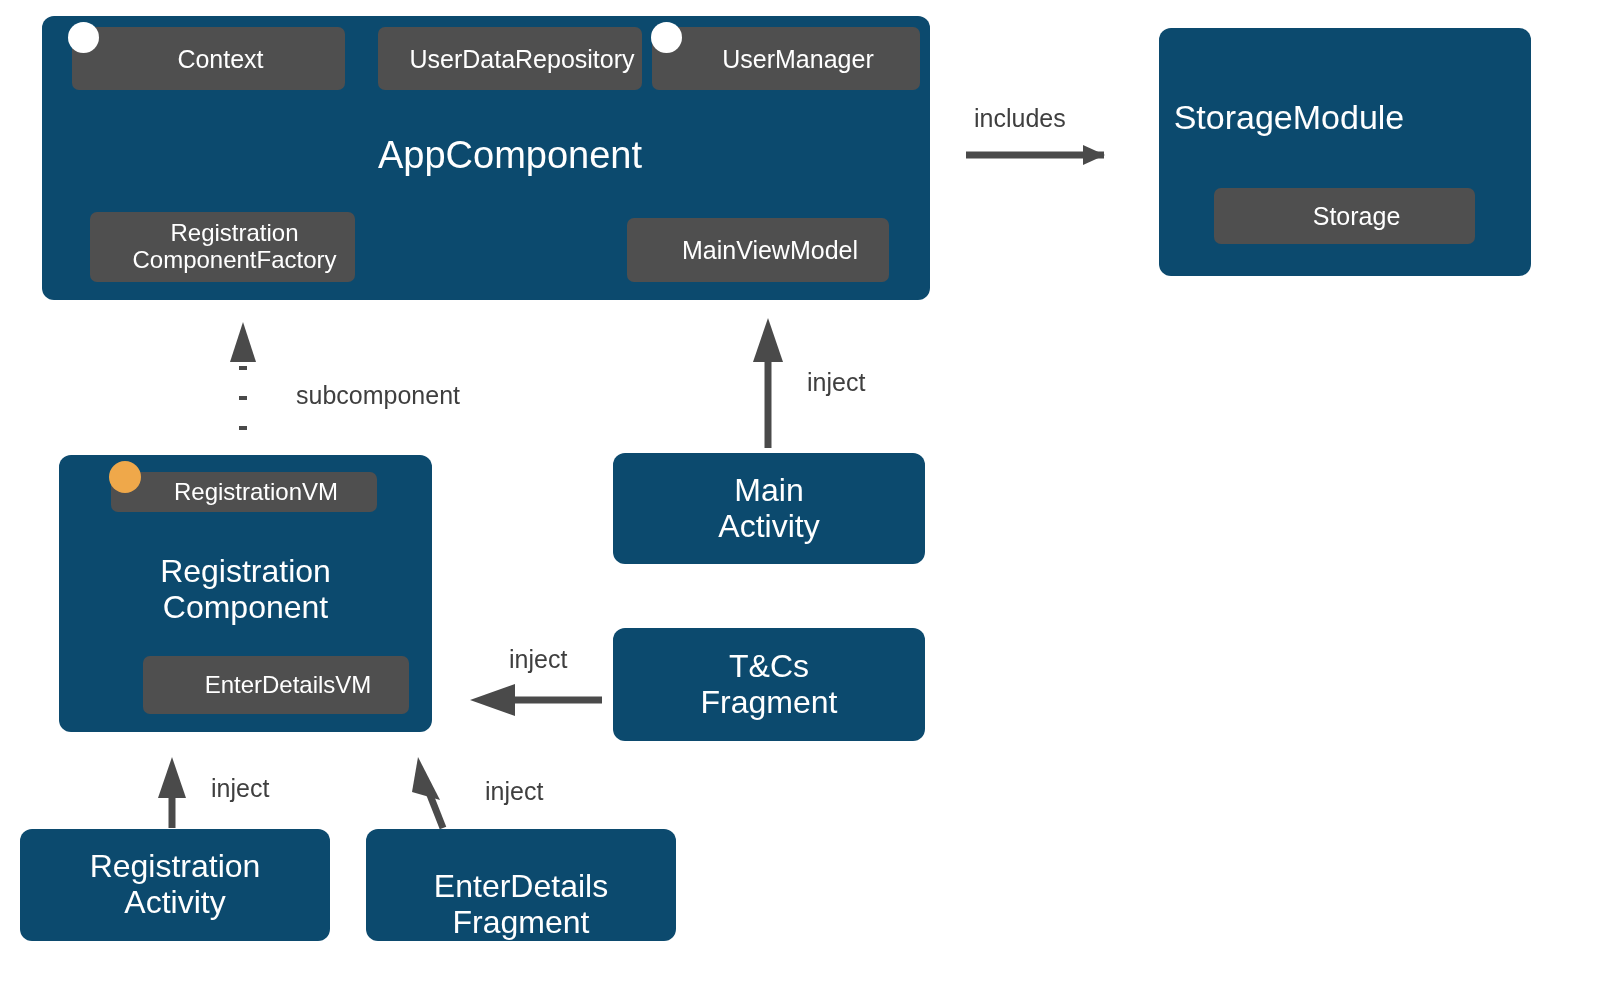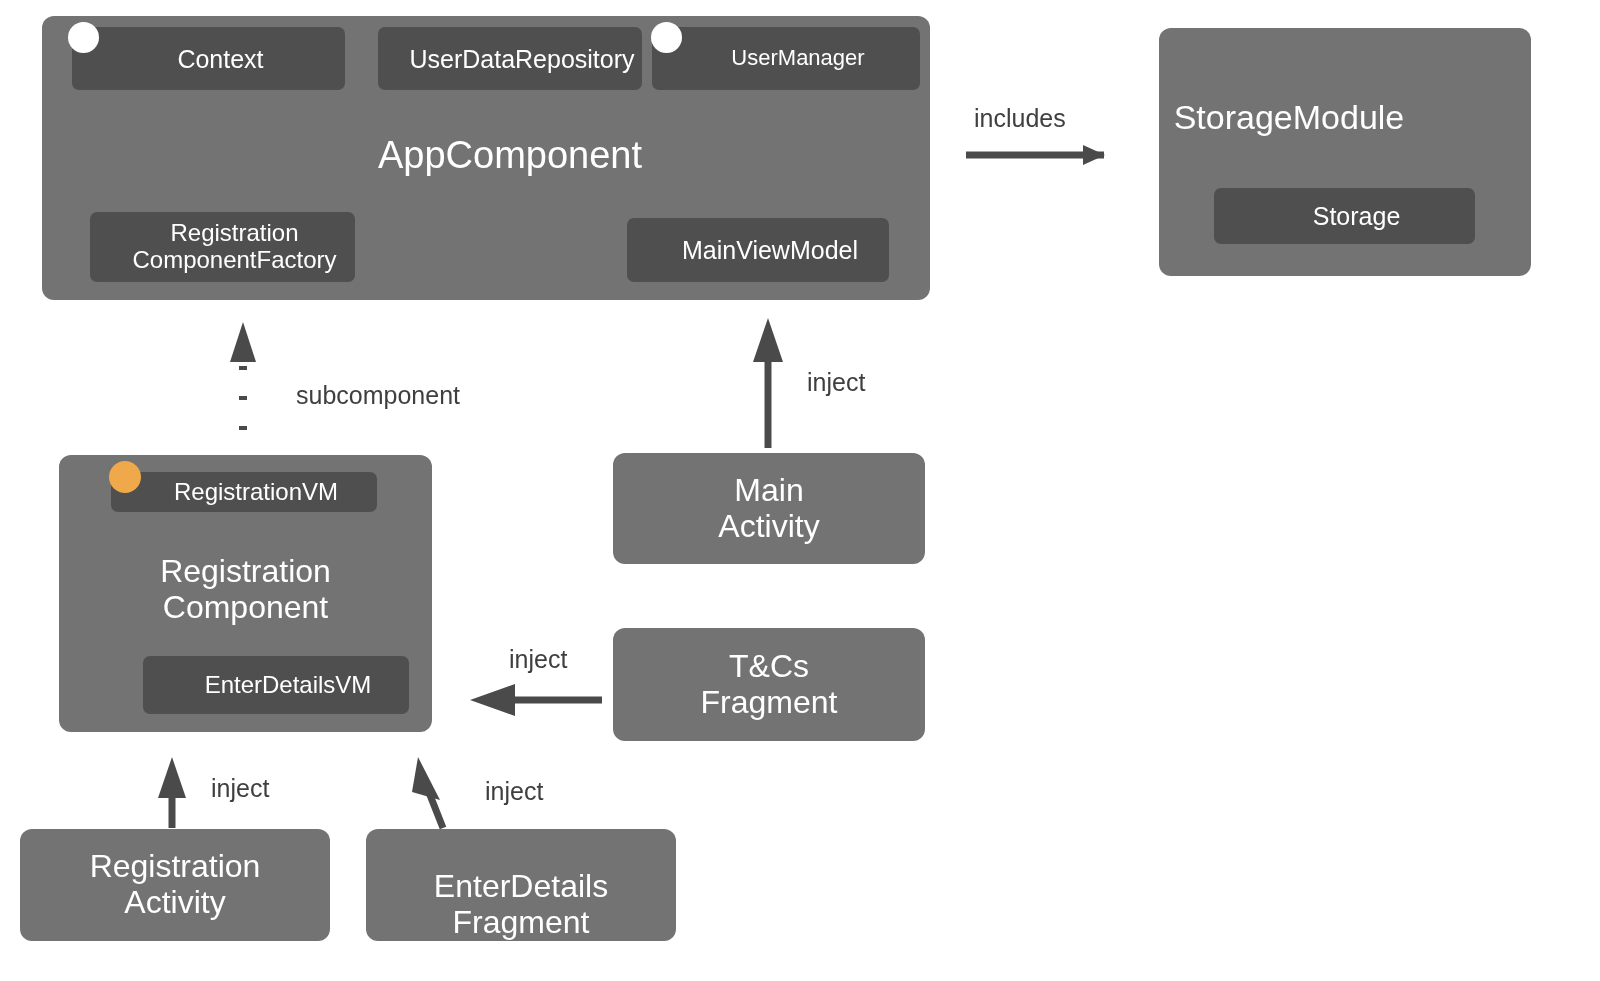--- a/index.html
+++ b/index.html
@@ -22,21 +22,21 @@
     box-sizing: border-box;
     display: flex;
     align-items: center;
     justify-content: center;
     text-align: center;
     color: #ffffff;
     line-height: 1.12;
     white-space: pre-line;
   }
   .green {
-    background: #737373;
+    background: #0c4a6e;
     border-radius: 12px;
   }
   .dark {
     background: #4F4F4F;
     border-radius: 7px;
     padding-left: 24px;
   }
 
   
   .container-title {
@@ -129,21 +129,21 @@
 
   <div class="node dark" style="left:72px; top:27px; width:273px; height:63px; font-size:25px;">
     <span>Context</span>
   </div>
   <div class="dot dot-white" style="left:68px; top:22px; width:31px; height:31px;"></div>
 
   <div class="node dark" style="left:366px; top:27px; width:264px; height:63px; font-size:25px;margin-left:12px;">
     <span>UserDataRepository</span>
   </div>
 
-  <div class="node dark" style="left:652px; top:27px; width:268px; height:63px; font-size:22px;">
+  <div class="node dark" style="left:652px; top:27px; width:268px; height:63px; font-size:25px;">
     <span>UserManager</span>
   </div>
   <div class="dot dot-white" style="left:651px; top:22px; width:31px; height:31px;"></div>
 
   <div class="node dark" style="left:90px; top:212px; width:265px; height:70px; font-size:24px;">
     <span>Registration
 ComponentFactory</span>
   </div>
 
   <div class="node dark" style="left:627px; top:218px; width:262px; height:64px; font-size:25px;">

